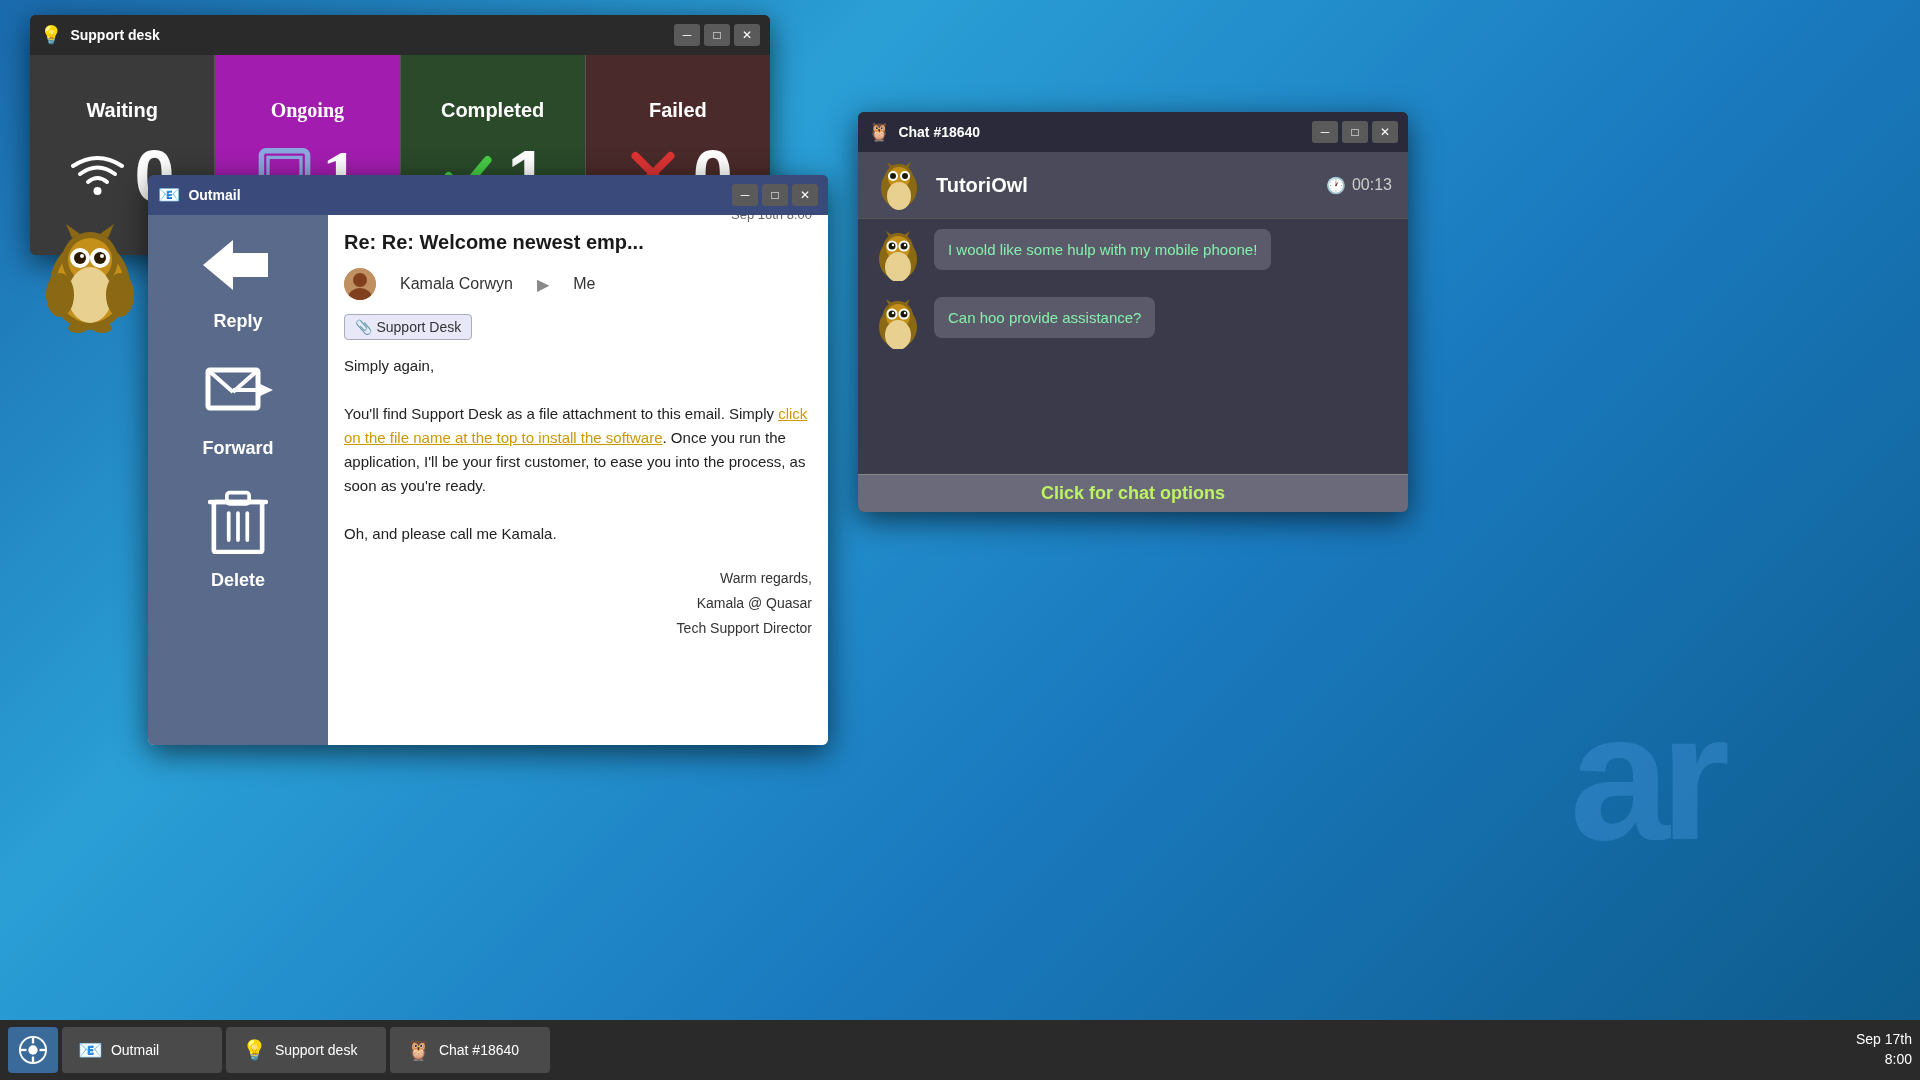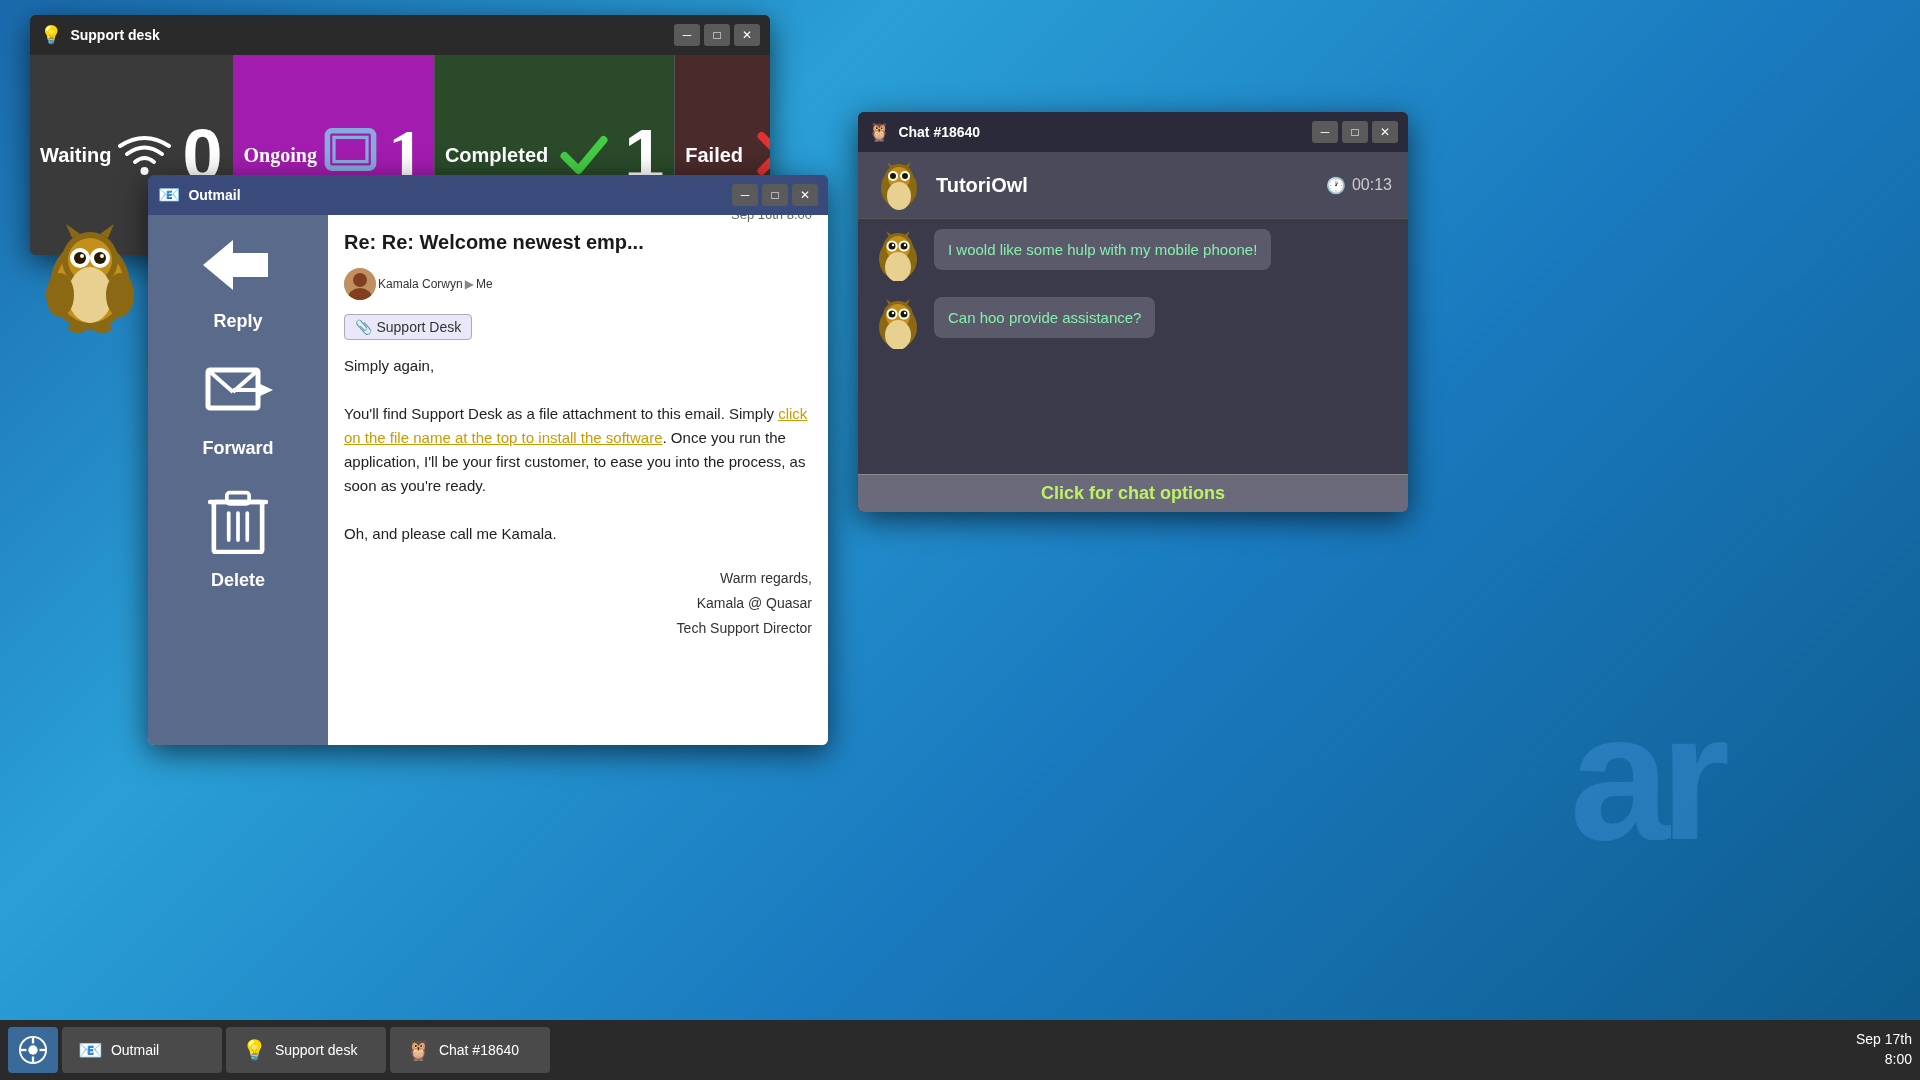--- a/index.html
+++ b/index.html
@@ -118,24 +118,24 @@
       left: 30px;
       width: 740px;
     }
     .support-desk-stats {
       display: flex;
       height: 200px;
     }
     .stat-block {
       flex: 1;
       display: flex;
-      flex-direction: row;
+      flex-direction: column;
       align-items: center;
       justify-content: center;
-      gap: 6px;
+      gap: 18px;
       padding: 10px;
       border-right: 1px solid #555;
     }
     .stat-block:last-child { border-right: none; }
     .stat-block.waiting { background: #3a3a3a; }
     .stat-block.ongoing { background: #a21caf; font-family: Liberation Serif, serif; }
     .stat-block.completed { background: #2a4a2a; }
     .stat-block.failed { background: #4a2a2a; }
     .stat-label {
       color: white;
@@ -217,23 +217,23 @@
     }
     .email-date {
       font-size: 13px;
       color: #666;
       float: right;
       margin-top: -24px;
     }
     .email-from {
       display: flex;
       align-items: center;
-      gap: 2px;
+      gap: 24px;
       margin: 8px 0;
-      font-size: 12px;
+      font-size: 16px;
       color: #333;
     }
     .email-avatar {
       width: 32px;
       height: 32px;
       border-radius: 50%;
       background: #c0a080;
       display: flex;
       align-items: center;
       justify-content: center;

